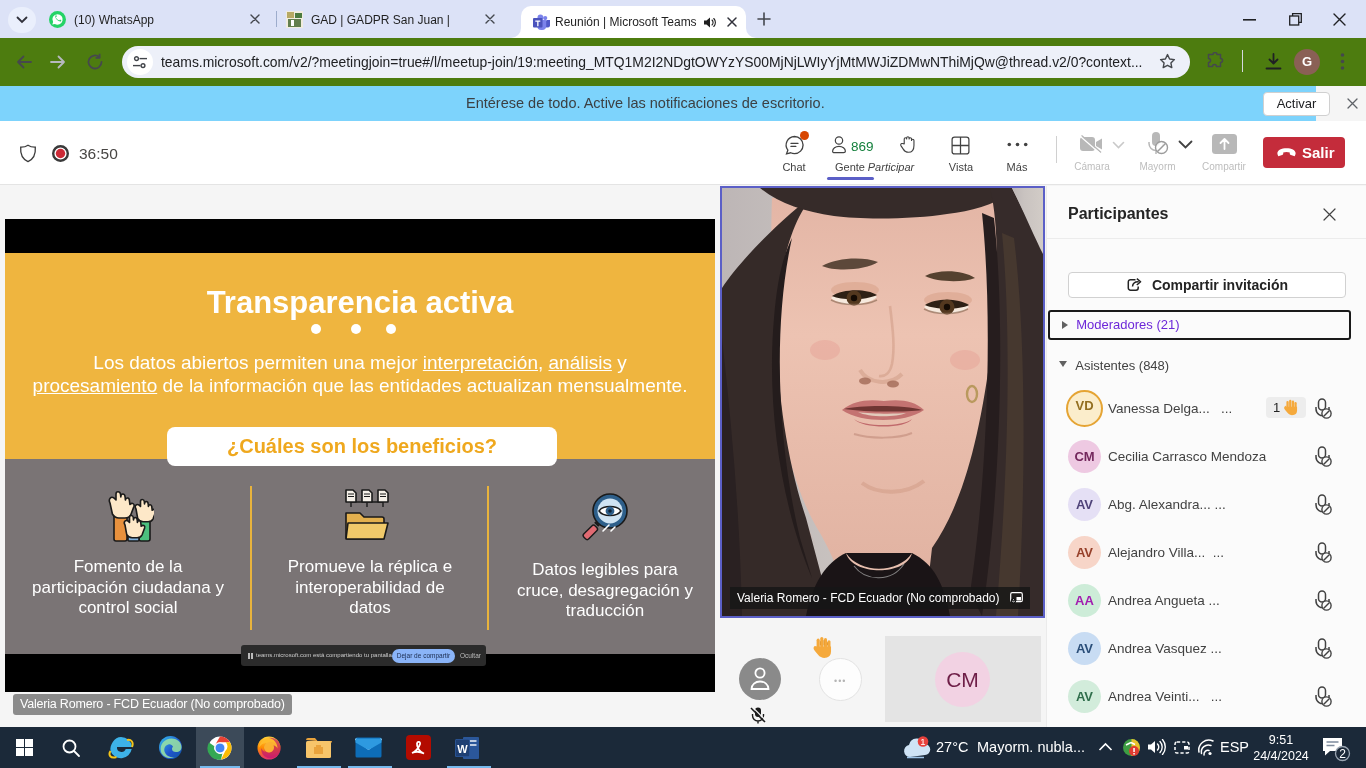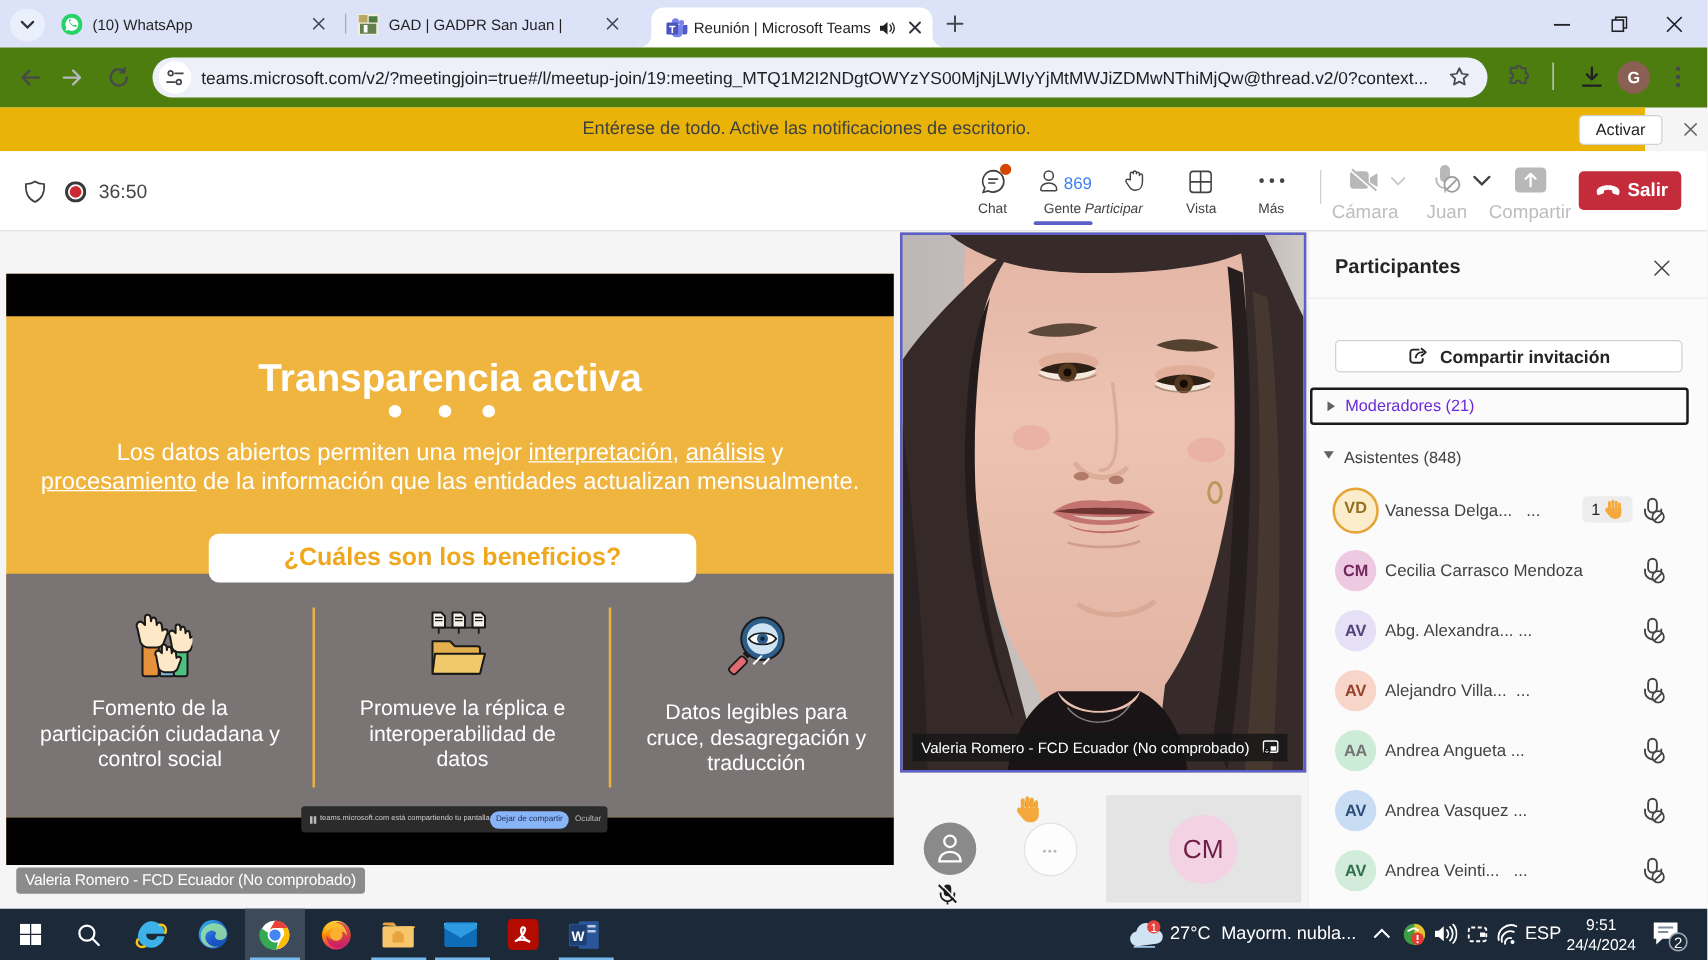--- a/index.html
+++ b/index.html
@@ -8,24 +8,24 @@
 .abs { position:absolute; }
 #tabstrip { left:0; top:0; width:1366px; height:38px; background:#dce2f7; }
 .tabtitle { font-size:12px; color:#1f1f1f; white-space:nowrap; }
 #activetab { left:521px; top:6px; width:225px; height:32px; background:#fff; border-radius:10px 10px 0 0; }
 .curve { position:absolute; width:10px; height:10px; bottom:0; background:#fff; }
 .curve:before { content:""; position:absolute; width:10px; height:10px; background:#dce2f7; }
 #curveL { left:-10px; } #curveL:before { border-bottom-right-radius:10px; }
 #curveR { right:-10px; } #curveR:before { border-bottom-left-radius:10px; }
 #toolbar { left:0; top:38px; width:1366px; height:48px; background:#4d7c0f; }
 #urlpill { left:122px; top:8px; width:1068px; height:32px; border-radius:16px; background:#edf0f9; }
-#notifbar { left:0; top:86px; width:1316px; height:35px; background:#eab308; }
+#notifbar { left:0; top:86px; width:1316px; height:35px; background:#7dd3fc; }
 #teamsbar { left:0; top:121px; width:1366px; height:64px; background:#fff; border-bottom:1px solid #e4e4e4; }
 .tlabel { position:absolute; font-size:11px; color:#424242; text-align:center; top:40px; }
-.tlabel-dis { position:absolute; font-size:15px; color:#bdbdbd; text-align:center; top:40px; }
+.tlabel-dis { position:absolute; font-size:10px; color:#bdbdbd; text-align:center; top:40px; }
 #stage { left:0; top:186px; width:1366px; height:541px; background:#f5f5f5; }
 #slide { left:5px; top:33px; width:710px; height:473px; background:#efb53f; }
 #slidetitle { left:0; top:66px; width:710px; text-align:center; color:#fff; font-size:31px; font-weight:bold; }
 .dot { position:absolute; width:10px; height:10px; border-radius:50%; background:#fff; top:105px; }
 #slidebody { left:10px; top:132px; width:690px; text-align:center; color:#fff; font-size:19px; line-height:23px; }
 #whitebox { left:162px; top:208px; width:390px; height:39px; background:#fff; border-radius:8px; color:#efa81e; font-size:20px; font-weight:bold; text-align:center; line-height:39px; }
 .vline { position:absolute; width:2px; top:267px; height:144px; background:#e8b33c; }
 .coltext { position:absolute; top:338px; color:#fff; font-size:17px; line-height:20.5px; text-align:center; }
 #caption { left:13px; top:508px; height:21px; background:#8b8b8b; border-radius:3px; color:#fff; font-size:12.5px; line-height:21px; padding:0 7px; letter-spacing:-0.2px; }
 #video { left:720px; top:0px; width:325px; height:432px; border:2px solid #5b5fc7; background:#b0a7a6; overflow:hidden; }
@@ -167,21 +167,21 @@
       <path d="M13 2.8 a9.7 9.7 0 0 1 0 19.4 a9.6 9.6 0 0 1-4.3-1 L4 22.4 l1.5-4.1 a9.7 9.7 0 0 1 7.5-15.5z" fill="none" stroke="#424242" stroke-width="1.5"></path>
       <path d="M9 10.5 h8 M9 14 h5.5" stroke="#424242" stroke-width="1.5" stroke-linecap="round"></path>
     </svg>
  <circle class="abs"></circle>
  <div class="abs" style="left:800px;top:10px;width:9px;height:9px;border-radius:50%;background:#d74600;"></div>
  <div class="tlabel" style="left:774px;width:40px;">Chat</div>
  <svg class="abs" style="left:829px;top:13px" width="20" height="21" viewBox="0 0 25 26">
       <circle cx="12.5" cy="8" r="4.6" fill="none" stroke="#424242" stroke-width="1.5"></circle>
       <path d="M4.5 21.5 c0-3.6 3.6-6.2 8-6.2 s8 2.6 8 6.2 c0 1.4-1.2 1.7-2.3 1.7 h-11.4 c-1.1 0-2.3-0.3-2.3-1.7z" fill="none" stroke="#424242" stroke-width="1.5"></path>
     </svg>
- <div class="abs" style="left:851px;top:18px;font-size:13.5px;color:#3b82f6;">869</div>
+ <div class="abs" style="left:851px;top:18px;font-size:13.5px;color:#15803d;">869</div>
  <div class="tlabel" style="left:820px;width:60px;">Gente</div>
  <div class="abs" style="left:827px;top:56px;width:47px;height:3px;border-radius:2px;background:#5b5fc7;"></div>
  <svg class="abs" style="left:898px;top:13px" width="19" height="22" viewBox="0 0 25 27">
       <path d="M8.2 12 V5.6 a1.6 1.6 0 0 1 3.2 0 V4.3 a1.6 1.6 0 0 1 3.2 0 V5.6 a1.6 1.6 0 0 1 3.2 0 V7.5 a1.6 1.6 0 0 1 3.2 0 V14 c0 5.2-2.6 9-7.4 9 c-3.4 0-5-1.3-6.5-3.8 L4 14.6 c-0.8-1.3-0.4-2.6 0.8-3 c0.9-0.3 2.2 0 3.4 0.4z" fill="none" stroke="#424242" stroke-width="1.5" stroke-linejoin="round"></path>
     </svg>
  <div class="tlabel" style="left:851px;width:80px;font-style:italic;">Participar</div>
  <svg class="abs" style="left:950px;top:14px" width="21" height="21" viewBox="0 0 25 25">
       <rect x="2.5" y="2.5" width="20" height="20" rx="3" fill="none" stroke="#424242" stroke-width="1.5"></rect>
       <path d="M12.5 2.5 v20 M2.5 12.5 h20" stroke="#424242" stroke-width="1.5"></path>
     </svg>
@@ -205,21 +205,21 @@
  <div class="tlabel-dis" style="left:1062px;width:60px;">Cámara</div>
  <svg class="abs" style="left:1143px;top:9px" width="28" height="28" viewBox="0 0 28 28">
       <rect x="9" y="2" width="8" height="14" rx="4" fill="#b8b8b8"></rect>
       <path d="M6 12 v1.5 a7 7 0 0 0 14 0 V12 M13 20.5 V24" stroke="#b8b8b8" stroke-width="1.5" fill="none"></path>
       <circle cx="18.5" cy="17.5" r="6" fill="#fff" fill-opacity="0.85" stroke="#9c9c9c" stroke-width="1.4"></circle>
       <path d="M14.5 21.5 L22.5 13.5" stroke="#9c9c9c" stroke-width="1.4"></path>
     </svg>
  <svg class="abs" style="left:1178px;top:19px" width="15" height="10" viewBox="0 0 15 10">
       <path d="M1.5 1.5 L7.5 7.5 L13.5 1.5" stroke="#424242" stroke-width="1.8" fill="none" stroke-linecap="round"></path>
     </svg>
- <div class="tlabel-dis" style="left:1130px;width:55px;">Juan</div>
+ <div class="tlabel-dis" style="left:1130px;width:55px;">Mayorm</div>
  <svg class="abs" style="left:1211px;top:12px" width="27" height="22" viewBox="0 0 27 22">
       <rect x="1" y="1" width="25" height="20" rx="3.5" fill="#b8b8b8"></rect>
       <path d="M13.5 16 V6.5 M9.5 10 l4-4 4 4" stroke="#fff" stroke-width="1.8" fill="none" stroke-linecap="round" stroke-linejoin="round"></path>
     </svg>
  <div class="tlabel-dis" style="left:1184px;width:80px;">Compartir</div>
  <div class="abs" style="left:1263px;top:16px;width:82px;height:31px;background:#c42c3b;border-radius:4px;">
    <svg class="abs" style="left:13px;top:11px" width="21" height="9" viewBox="0 0 21 9">
         <path d="M2.3 8.2 C-0.8 3.2 4.2 0.2 10.5 0.2 C16.8 0.2 21.8 3.2 18.7 8.2 L14.9 7 C13.9 6.6 13.6 5.8 13.8 4.4 C11.7 3.7 9.3 3.7 7.2 4.4 C7.4 5.8 7.1 6.6 6.1 7 Z" fill="#fff"></path>
       </svg>
    <div class="abs" style="left:39px;top:7px;font-size:15px;font-weight:bold;color:#fff;">Salir</div>
@@ -448,21 +448,21 @@
     <div class="avatar" style="background:#f7d5c8;color:#96402a;">AV</div>
     <div class="pname">Alejandro Villa...&nbsp;&nbsp;...</div>
     <svg class="micoff" width="19" height="21" viewBox="0 0 19 21">
           <rect x="5.5" y="1" width="7" height="11" rx="3.5" fill="none" stroke="#424242" stroke-width="1.5"></rect>
           <path d="M3 9 v2 a6.5 6.5 0 0 0 9.3 5.9 M15.5 13.2 A6.5 6.5 0 0 0 16 11 V9" stroke="#424242" stroke-width="1.5" fill="none"></path>
           <circle cx="13.5" cy="15.5" r="4.6" fill="#fbfbfb" stroke="#424242" stroke-width="1.4"></circle>
           <path d="M10.5 18.5 L16.5 12.5" stroke="#424242" stroke-width="1.4"></path>
         </svg>
   </div>
   <div class="prow" style="top:391px;">
-    <div class="avatar" style="background:#cdecd8;color:#737373;">AA</div>
+    <div class="avatar" style="background:#cdecd8;color:#a21caf;">AA</div>
     <div class="pname">Andrea Angueta&nbsp;...</div>
     <svg class="micoff" width="19" height="21" viewBox="0 0 19 21">
           <rect x="5.5" y="1" width="7" height="11" rx="3.5" fill="none" stroke="#424242" stroke-width="1.5"></rect>
           <path d="M3 9 v2 a6.5 6.5 0 0 0 9.3 5.9 M15.5 13.2 A6.5 6.5 0 0 0 16 11 V9" stroke="#424242" stroke-width="1.5" fill="none"></path>
           <circle cx="13.5" cy="15.5" r="4.6" fill="#fbfbfb" stroke="#424242" stroke-width="1.4"></circle>
           <path d="M10.5 18.5 L16.5 12.5" stroke="#424242" stroke-width="1.4"></path>
         </svg>
   </div>
   <div class="prow" style="top:439px;">
     <div class="avatar" style="background:#c8dcf3;color:#2a4e79;">AV</div>

